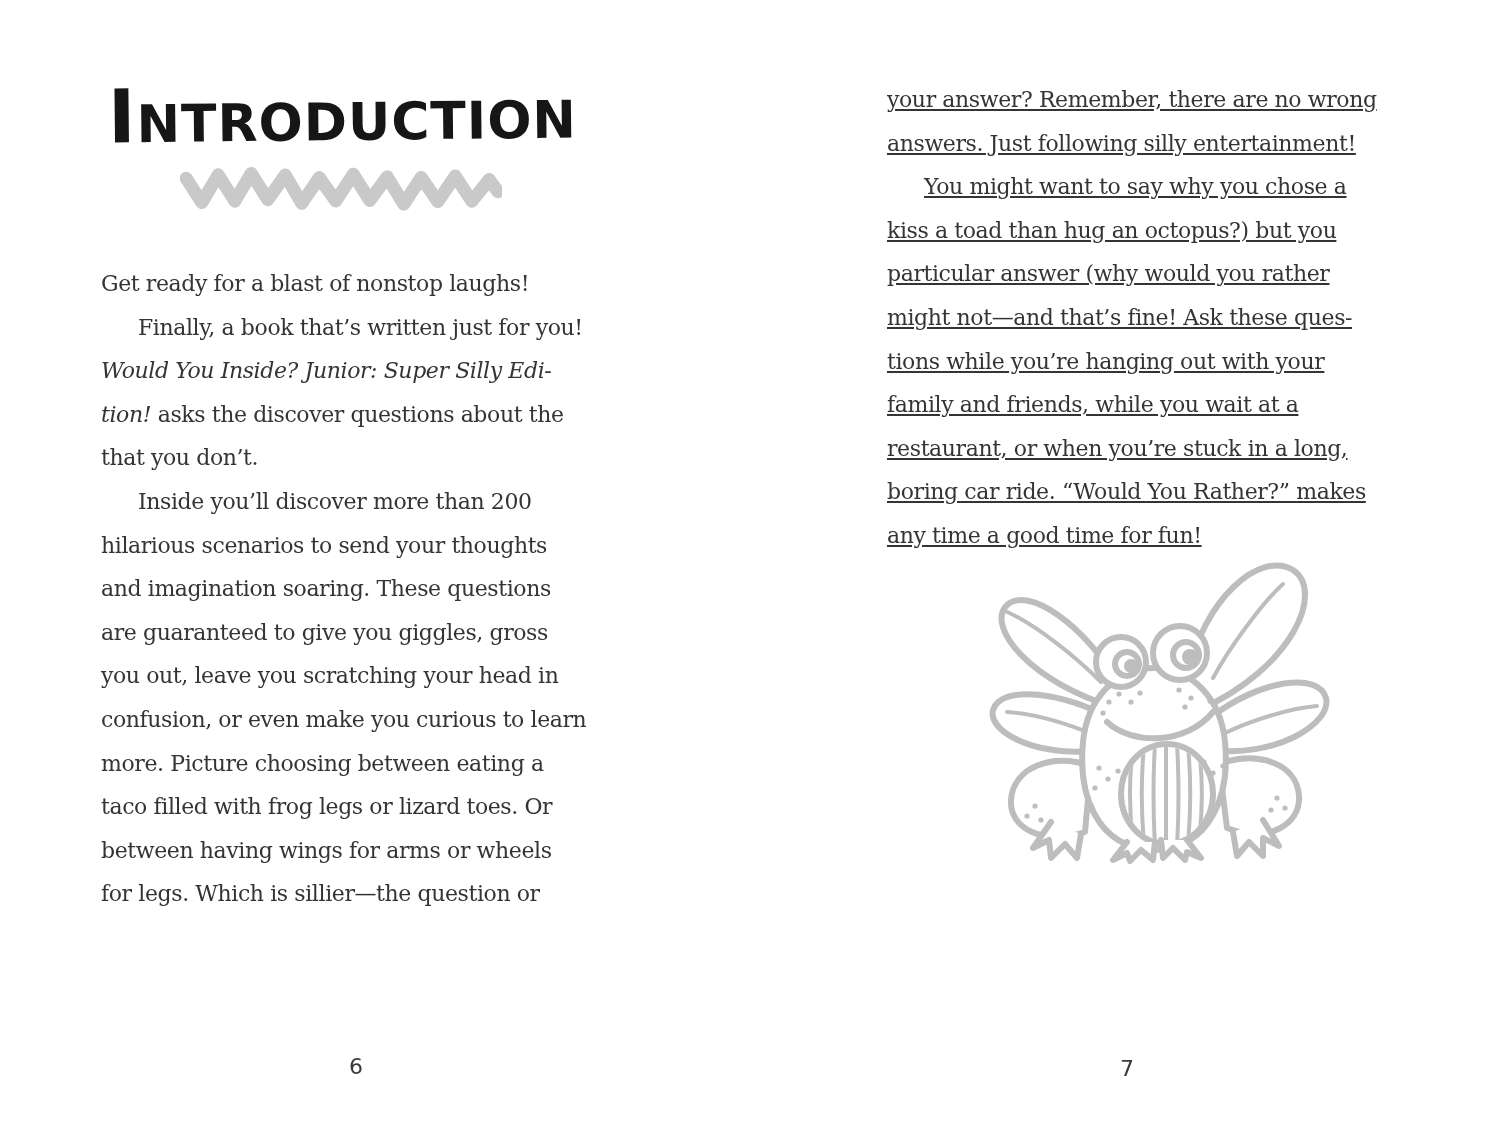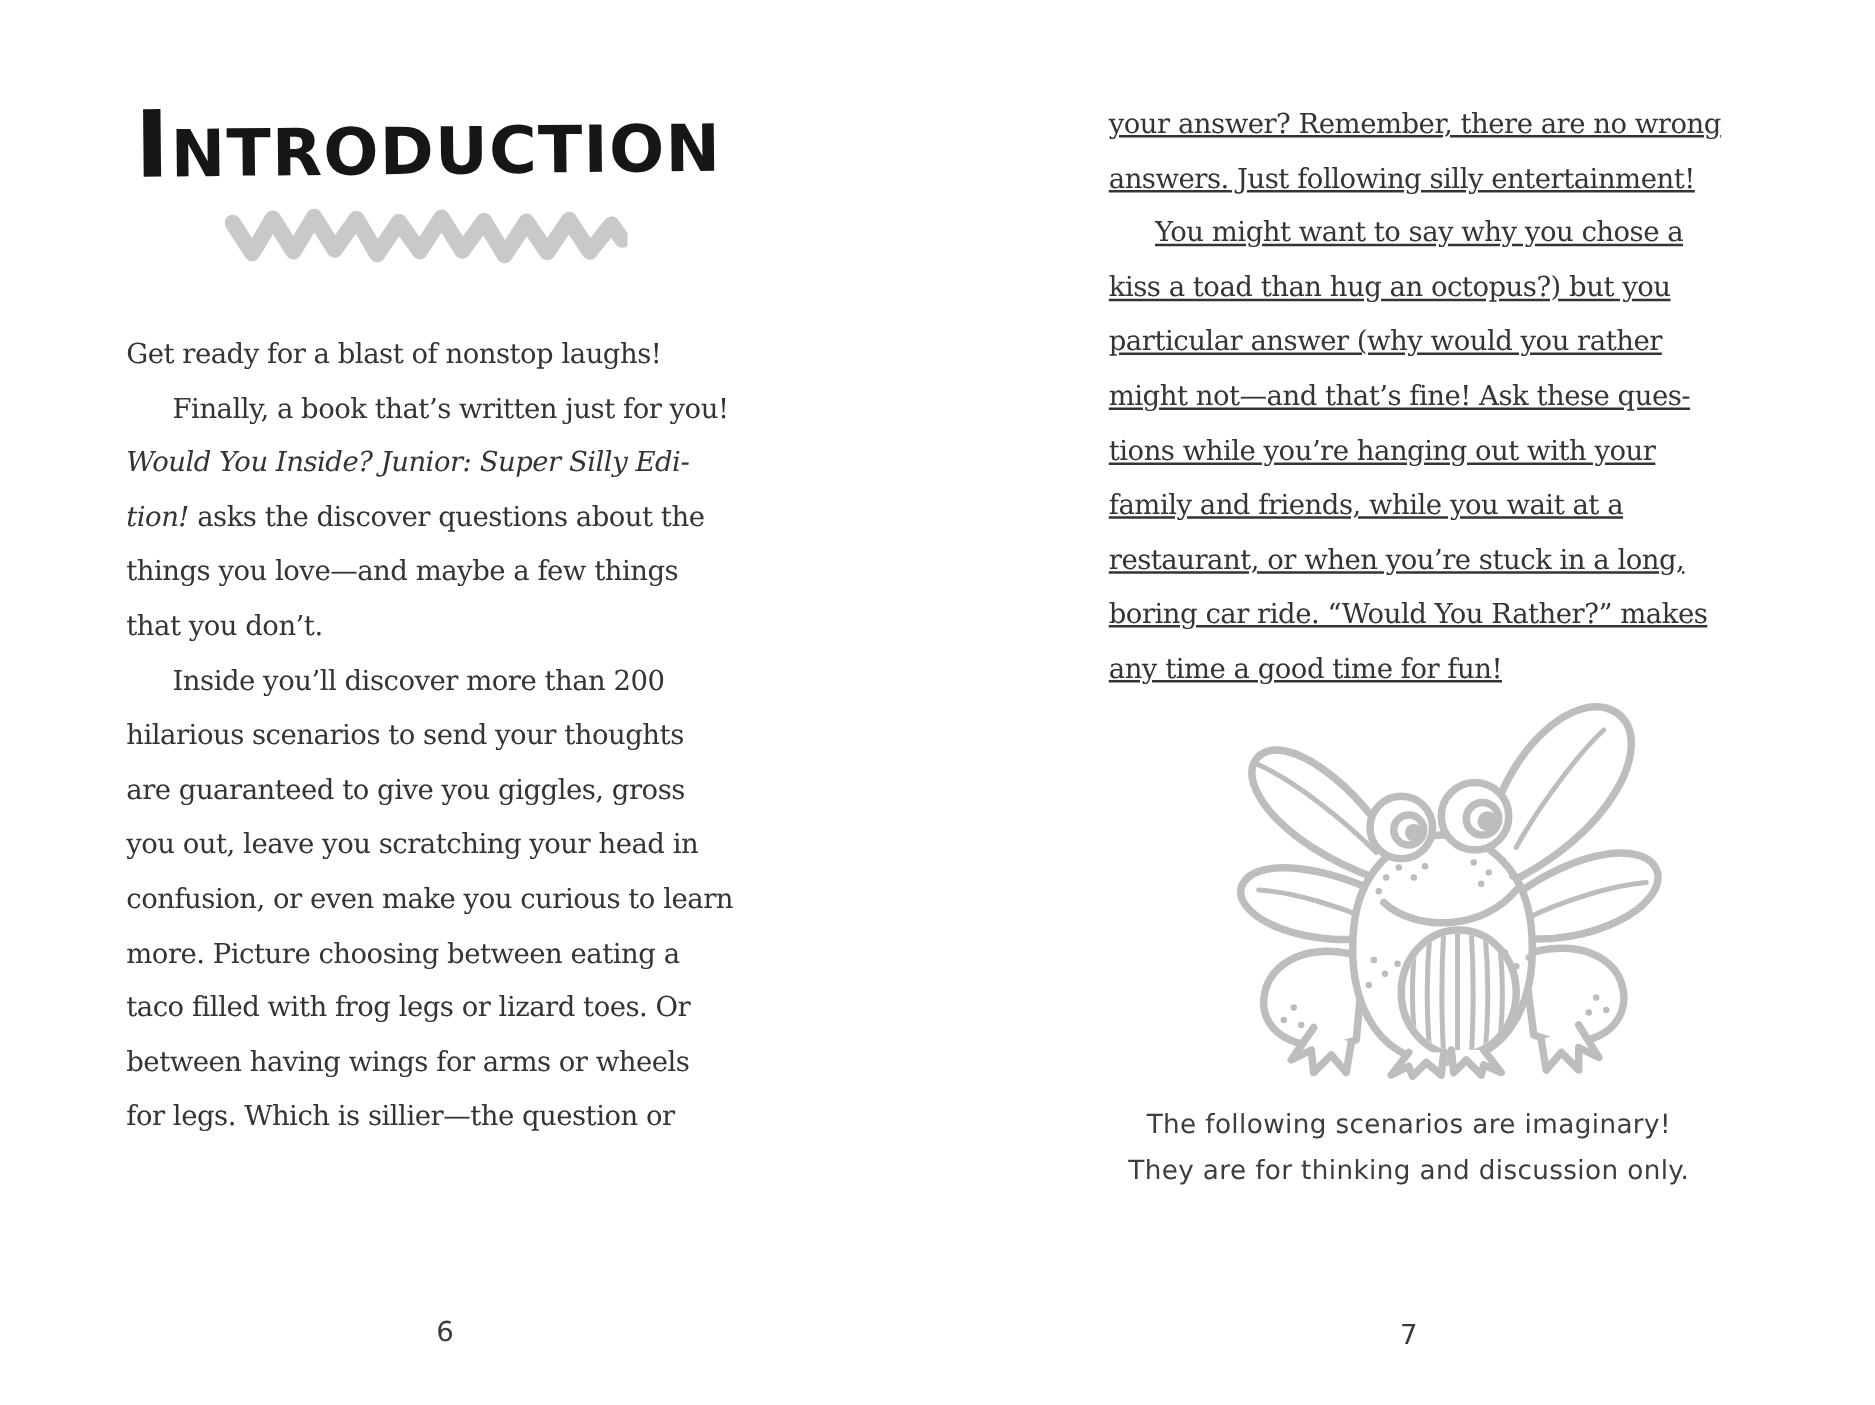--- a/index.html
+++ b/index.html
@@ -49,24 +49,24 @@
 
   <svg class="squiggle" viewBox="0 0 322 52" aria-hidden="true">
     <polyline points="6,18 22,42 38,14 55,40 71,12 88,38 105,13 122,41 139,15 156,38 173,11 190,37 207,13 224,40 241,13 258,37 275,11 292,36 309,14 318,26" fill="none" stroke="#c9c9c9" stroke-width="13" stroke-linecap="round" stroke-linejoin="round" transform="rotate(1 161 26)"></polyline>
   </svg>
 
   <div class="body-col" id="left-body">
       <div class="line"><span>Get ready for a blast of nonstop laughs!</span></div>
       <div class="line indent"><span>Finally, a book that’s written just for you!</span></div>
       <div class="line"><span class="em">Would You Inside? Junior: Super Silly Edi-</span></div>
       <div class="line"><span class="em">tion!</span><span> asks the discover questions about the</span></div>
-      <div class="line"><span>things you love—and maybe a few things</span></div>
       <div class="line"><span>that you don’t.</span></div>
       <div class="line indent"><span>Inside you’ll discover more than 200</span></div>
       <div class="line"><span>hilarious scenarios to send your thoughts</span></div>
+      <div class="line"><span>and imagination soaring. These questions</span></div>
       <div class="line"><span>are guaranteed to give you giggles, gross</span></div>
       <div class="line"><span>you out, leave you scratching your head in</span></div>
       <div class="line"><span>confusion, or even make you curious to learn</span></div>
       <div class="line"><span>more. Picture choosing between eating a</span></div>
       <div class="line"><span>taco filled with frog legs or lizard toes. Or</span></div>
       <div class="line"><span>between having wings for arms or wheels</span></div>
       <div class="line"><span>for legs. Which is sillier—the question or</span></div>
     </div>
 
   <div class="page-num" id="page-num-left">6</div>
@@ -153,20 +153,16 @@
       <path d="M213,190 C216,222 216,254 213,288"></path>
       <path d="M224,194 C228,224 228,252 224,284"></path>
     </g>
 
     <g fill="#ffffff" stroke="#bdbdbd" stroke-width="6" stroke-linecap="round" stroke-linejoin="round">
       <path d="M152,286 L138,304 L152,297 L155,305 L166,294 L178,304 L180,286"></path>
       <path d="M212,284 L226,302 L212,296 L210,304 L198,292 L188,302 L186,284"></path>
     </g>
   </svg>
 
-  <div class="caption">
-    <div>The following scenarios are imaginary!</div>
-    <div>They are for thinking and discussion only.</div>
-  </div>
 
   <div class="page-num" id="page-num-right">7</div>
 
 </div>
 
 </body></html>

